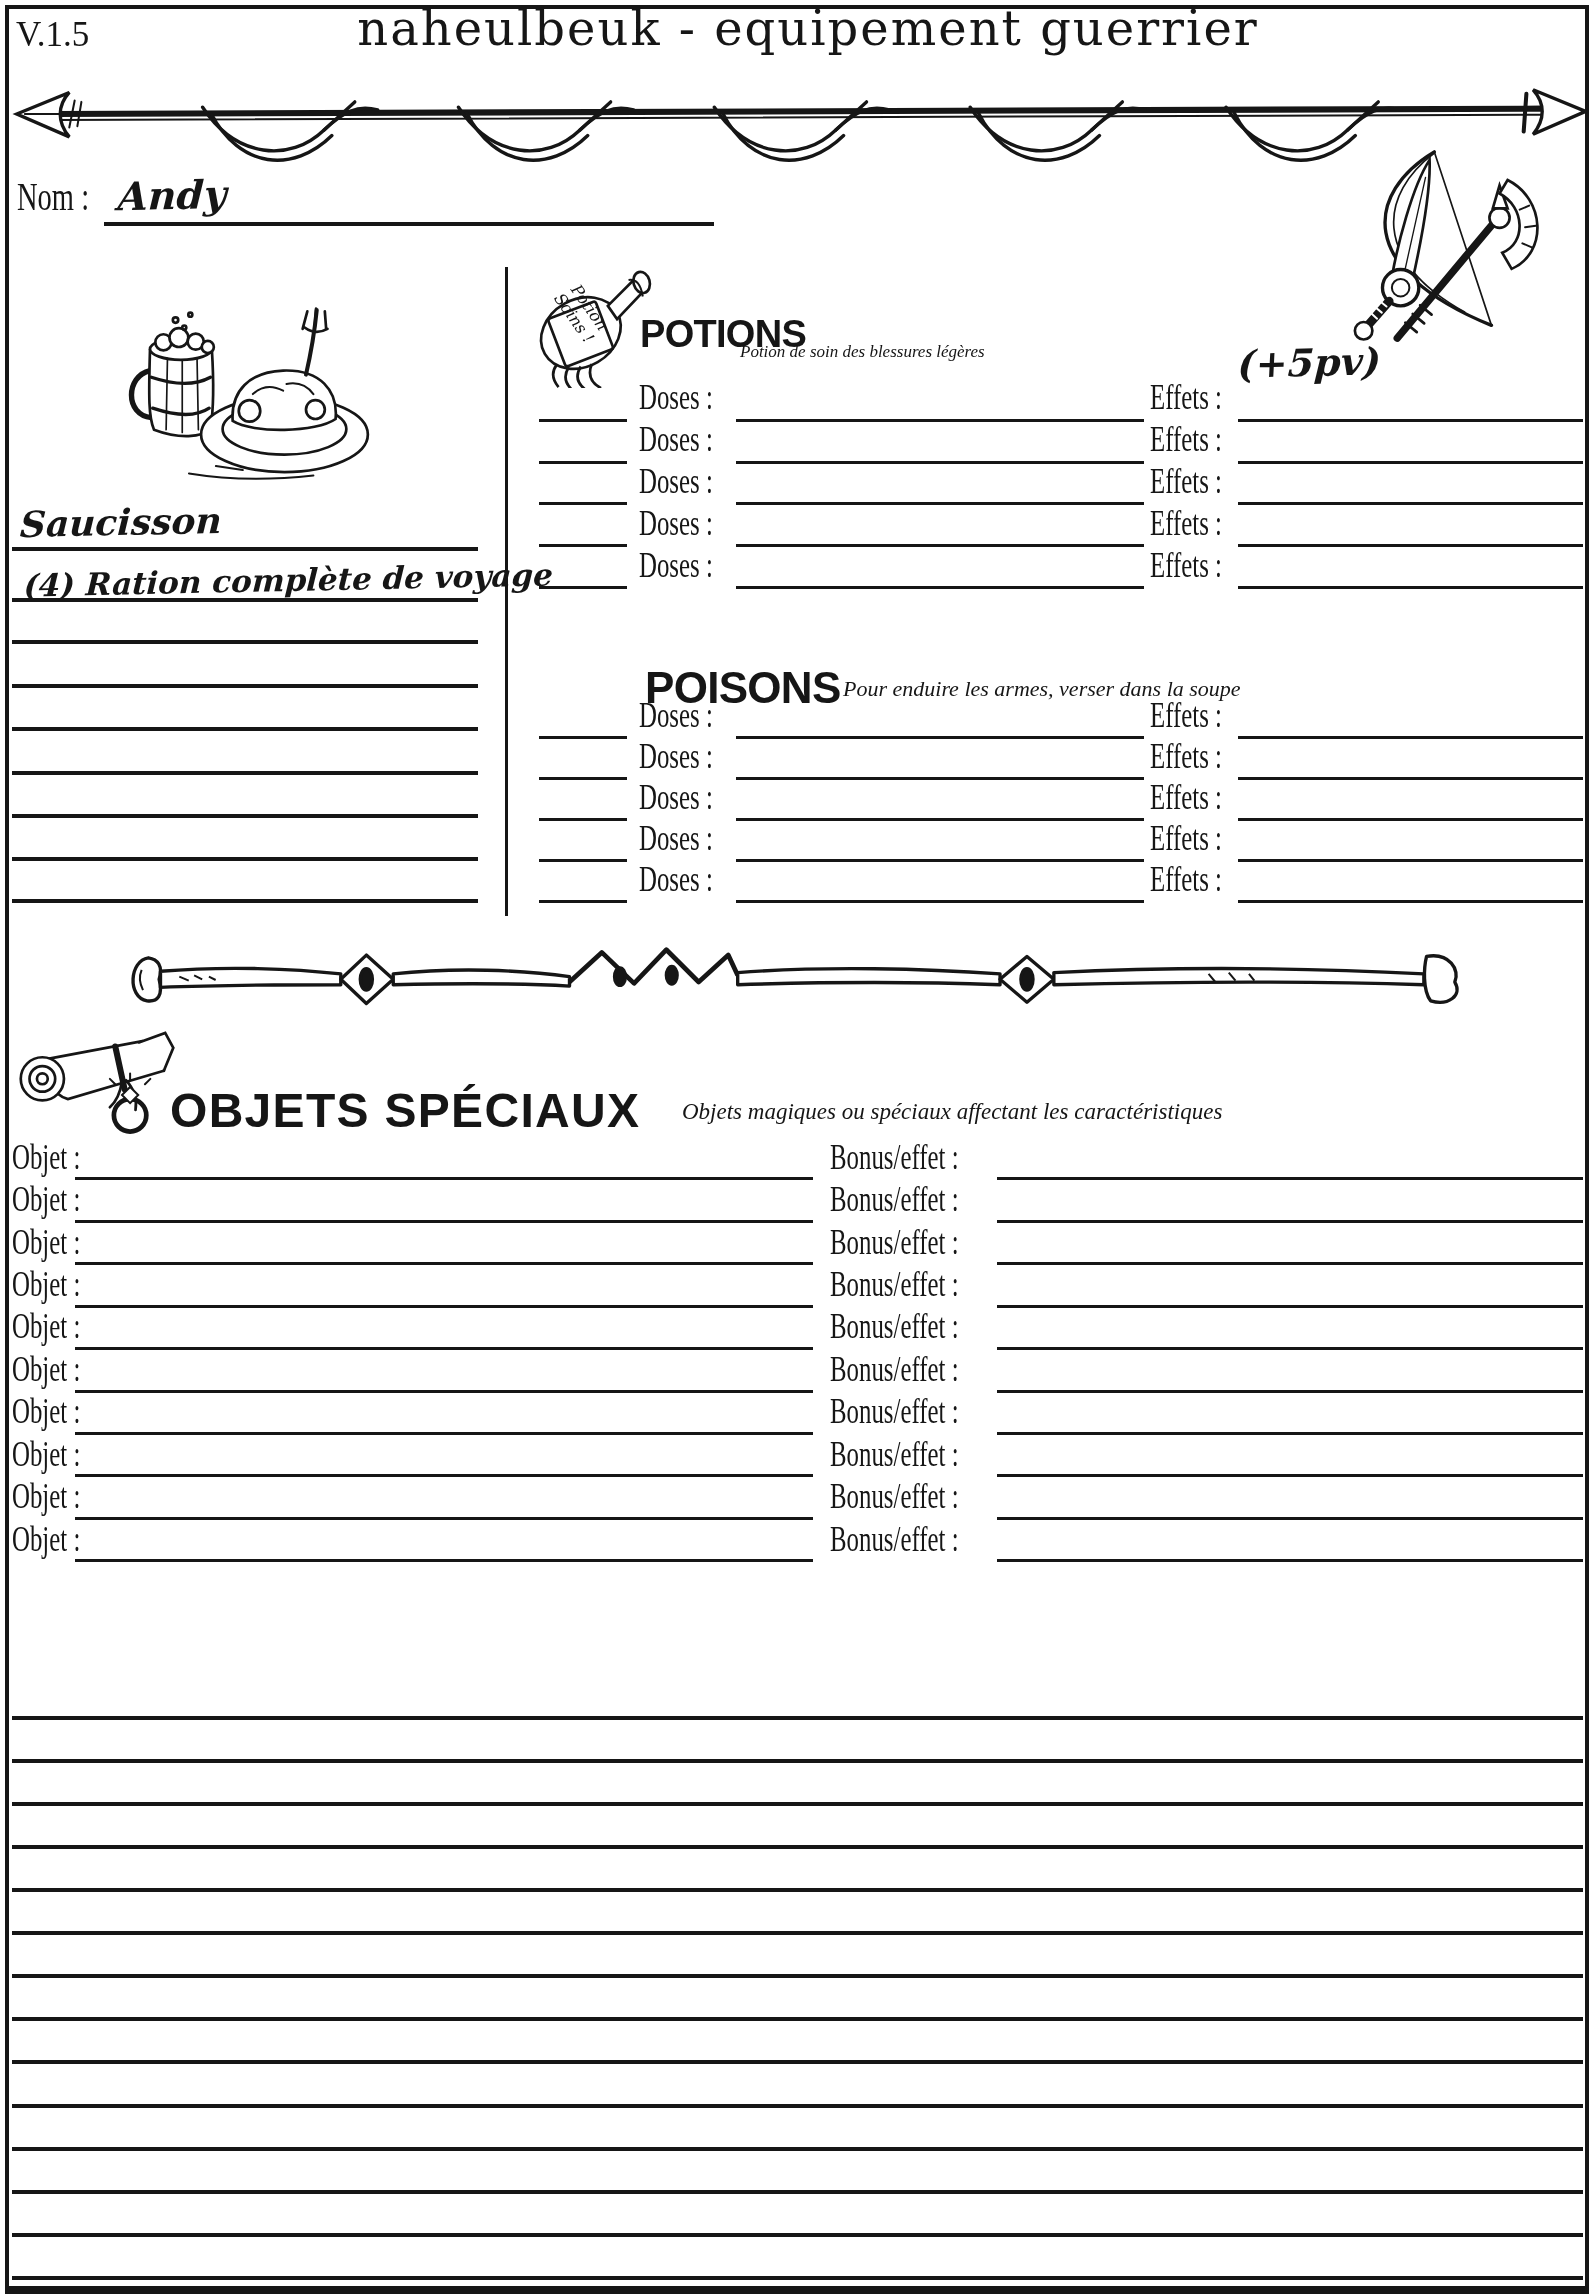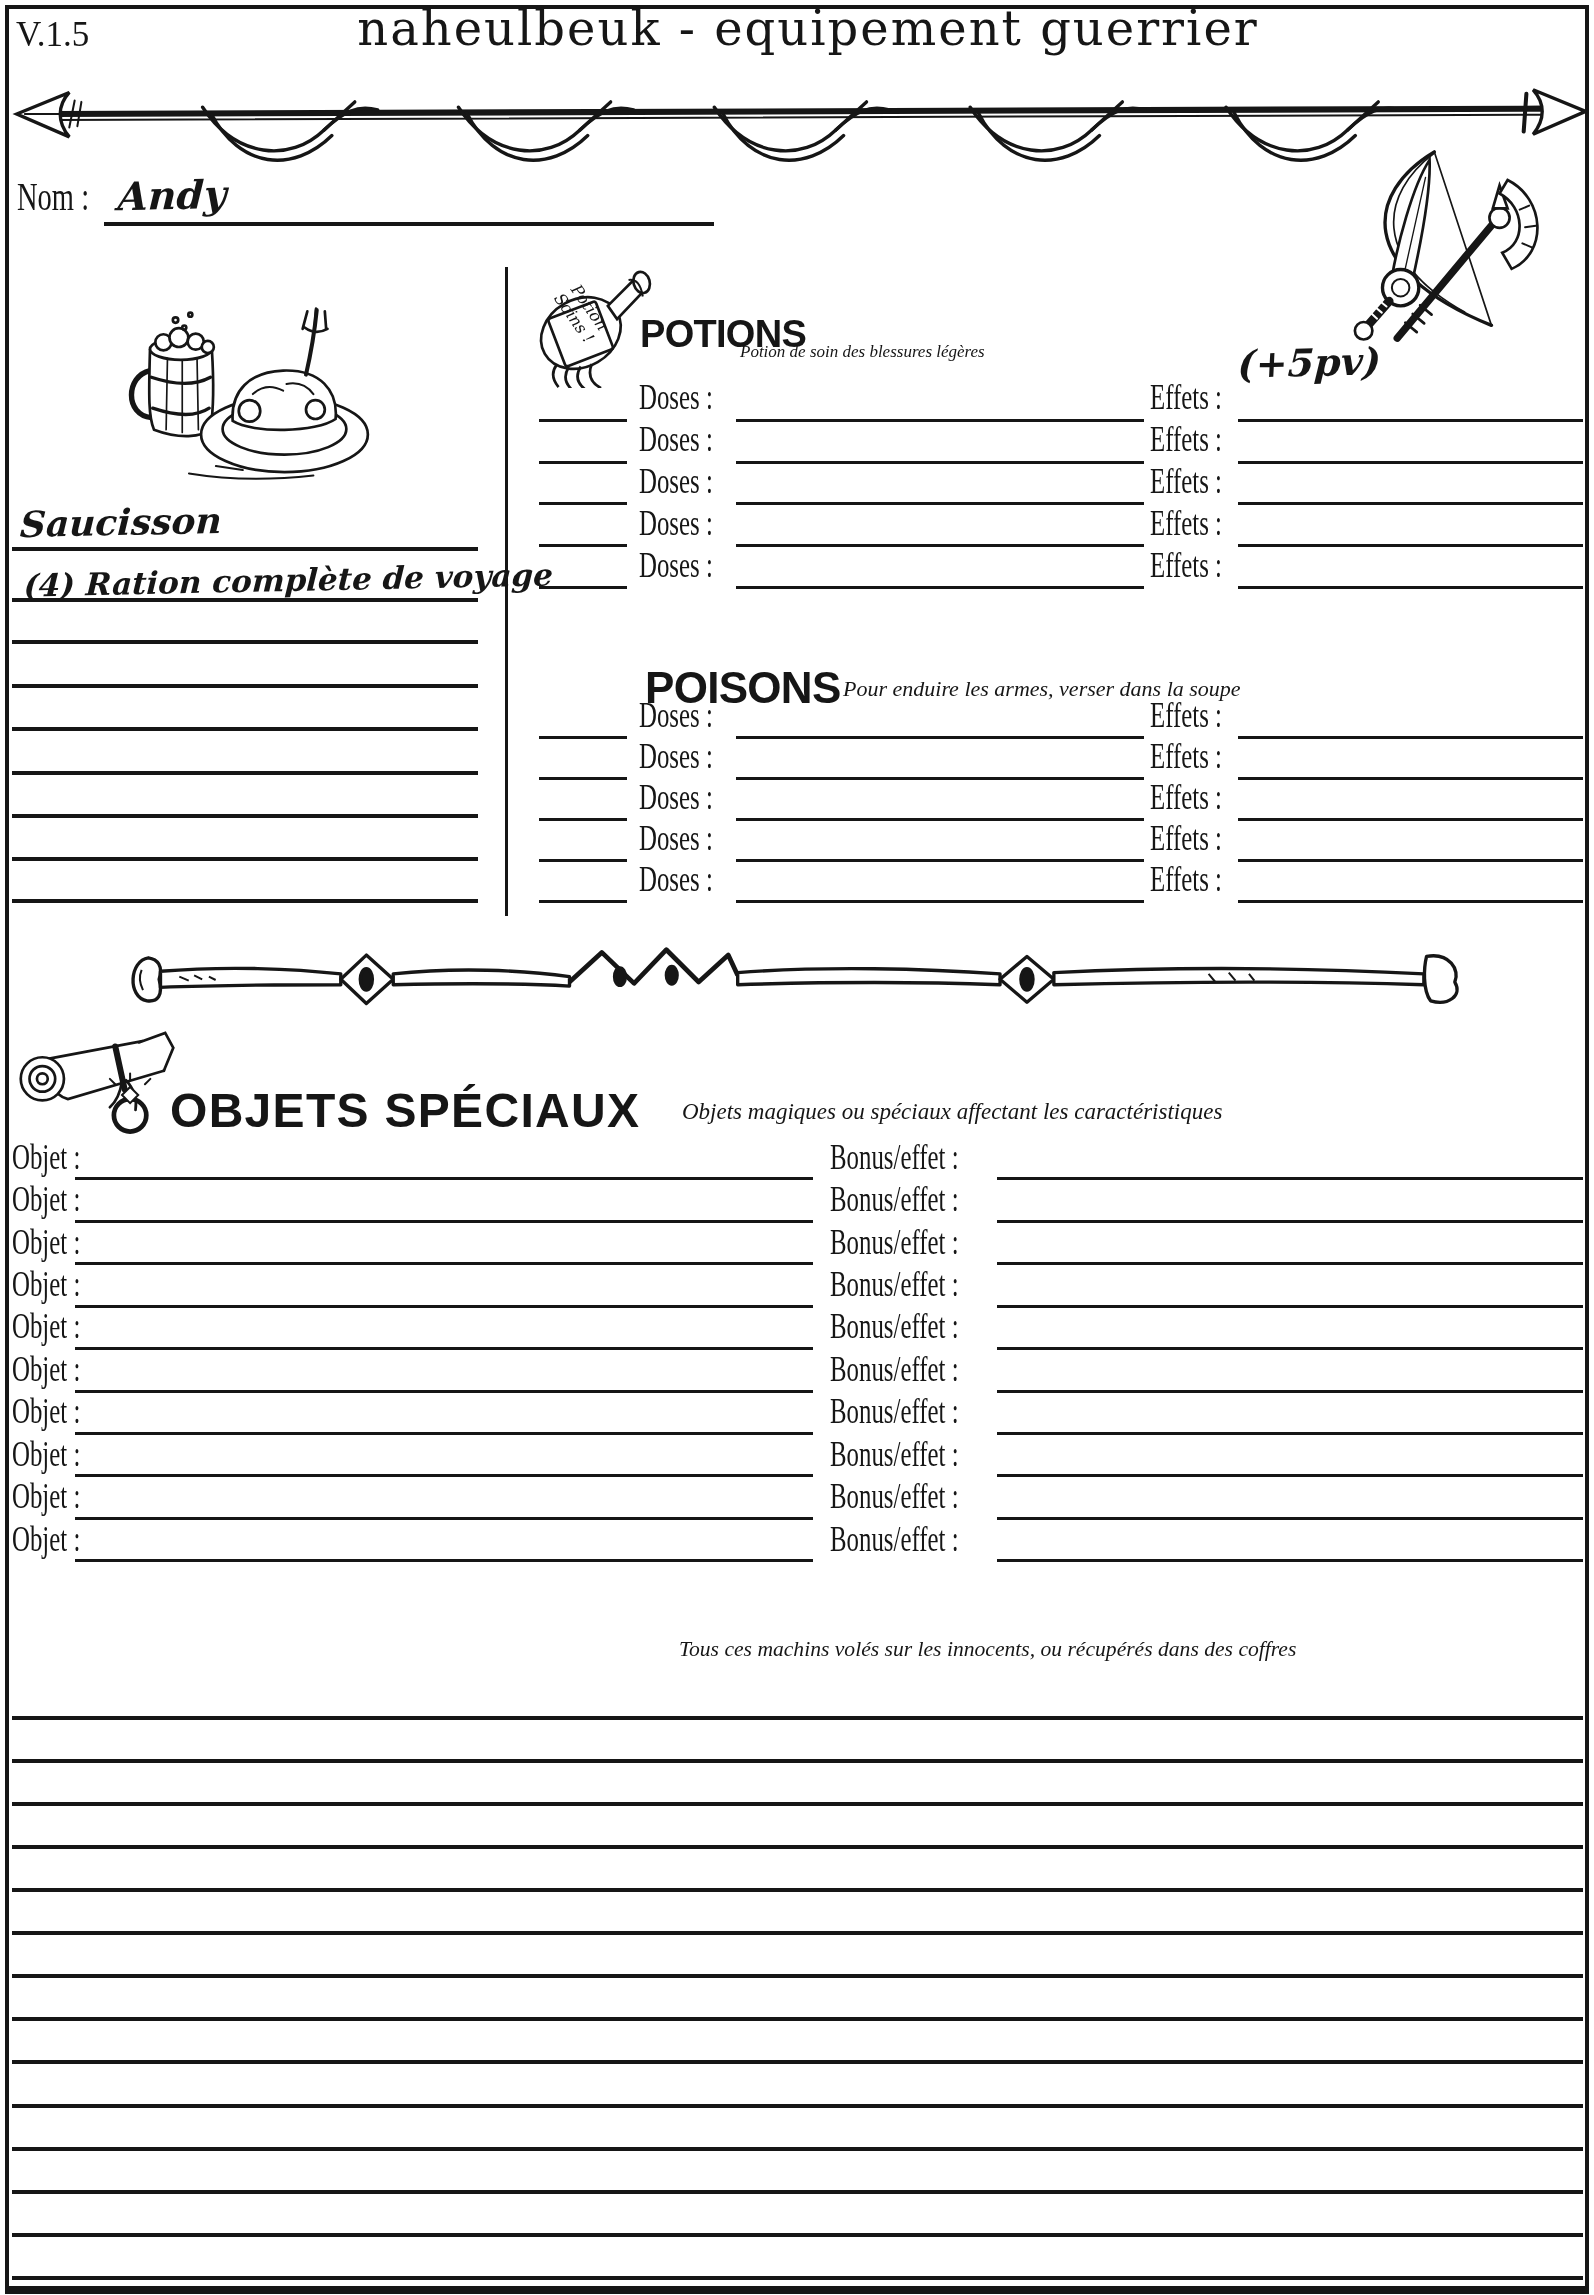--- a/index.html
+++ b/index.html
@@ -281,21 +281,20 @@
       <div class="rlabel" style="left: 12px; top: 1487px; font-size: 27px; line-height: 27px;">Objet :</div>
       <div class="hline" style="left: 75px; top: 1517px; width: 738px; height: 3.4px;"></div>
       <div class="rlabel" style="left: 830px; top: 1487px; font-size: 27px; line-height: 27px;">Bonus/effet :</div>
       <div class="hline" style="left: 997px; top: 1517px; width: 586px; height: 3.4px;"></div>
       <div class="rlabel" style="left: 12px; top: 1530px; font-size: 27px; line-height: 27px;">Objet :</div>
       <div class="hline" style="left: 75px; top: 1559px; width: 738px; height: 3.4px;"></div>
       <div class="rlabel" style="left: 830px; top: 1530px; font-size: 27px; line-height: 27px;">Bonus/effet :</div>
       <div class="hline" style="left: 997px; top: 1559px; width: 586px; height: 3.4px;"></div>
     </div>
 
-  <div class="subt" style="left:679px;top:1637px;font-size:21.6px">Tous ces machins volés sur les innocents, ou récupérés dans des coffres</div>
   <div id="lootLines">
       <div class="hline" style="left: 12px; top: 1716px; width: 1571px; height: 4px;"></div>
       <div class="hline" style="left: 12px; top: 1759px; width: 1571px; height: 4px;"></div>
       <div class="hline" style="left: 12px; top: 1802px; width: 1571px; height: 4px;"></div>
       <div class="hline" style="left: 12px; top: 1845px; width: 1571px; height: 4px;"></div>
       <div class="hline" style="left: 12px; top: 1888px; width: 1571px; height: 4px;"></div>
       <div class="hline" style="left: 12px; top: 1931px; width: 1571px; height: 4px;"></div>
       <div class="hline" style="left: 12px; top: 1974px; width: 1571px; height: 4px;"></div>
       <div class="hline" style="left: 12px; top: 2017px; width: 1571px; height: 4px;"></div>
       <div class="hline" style="left: 12px; top: 2060px; width: 1571px; height: 4px;"></div>

